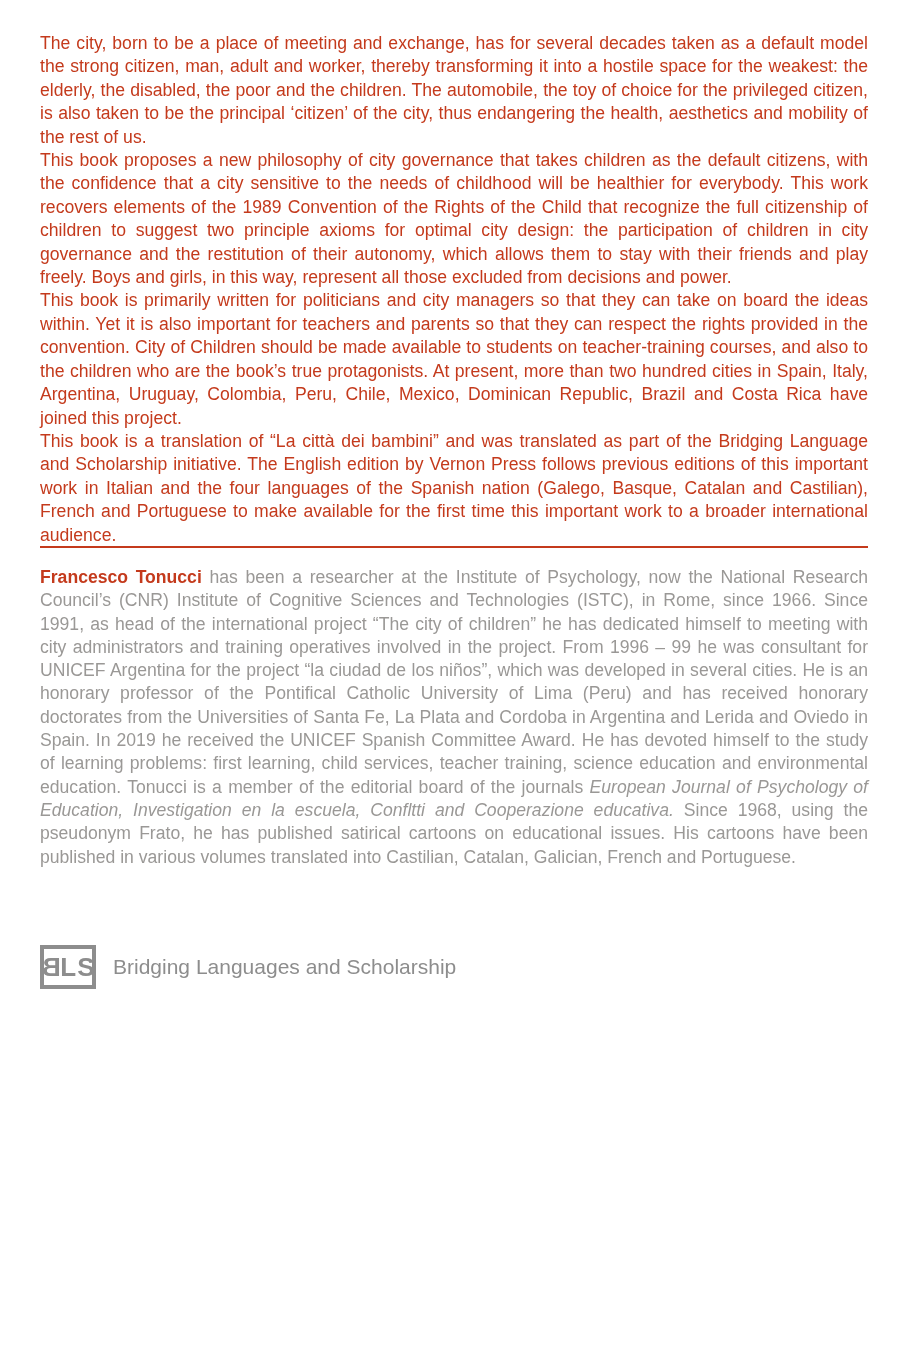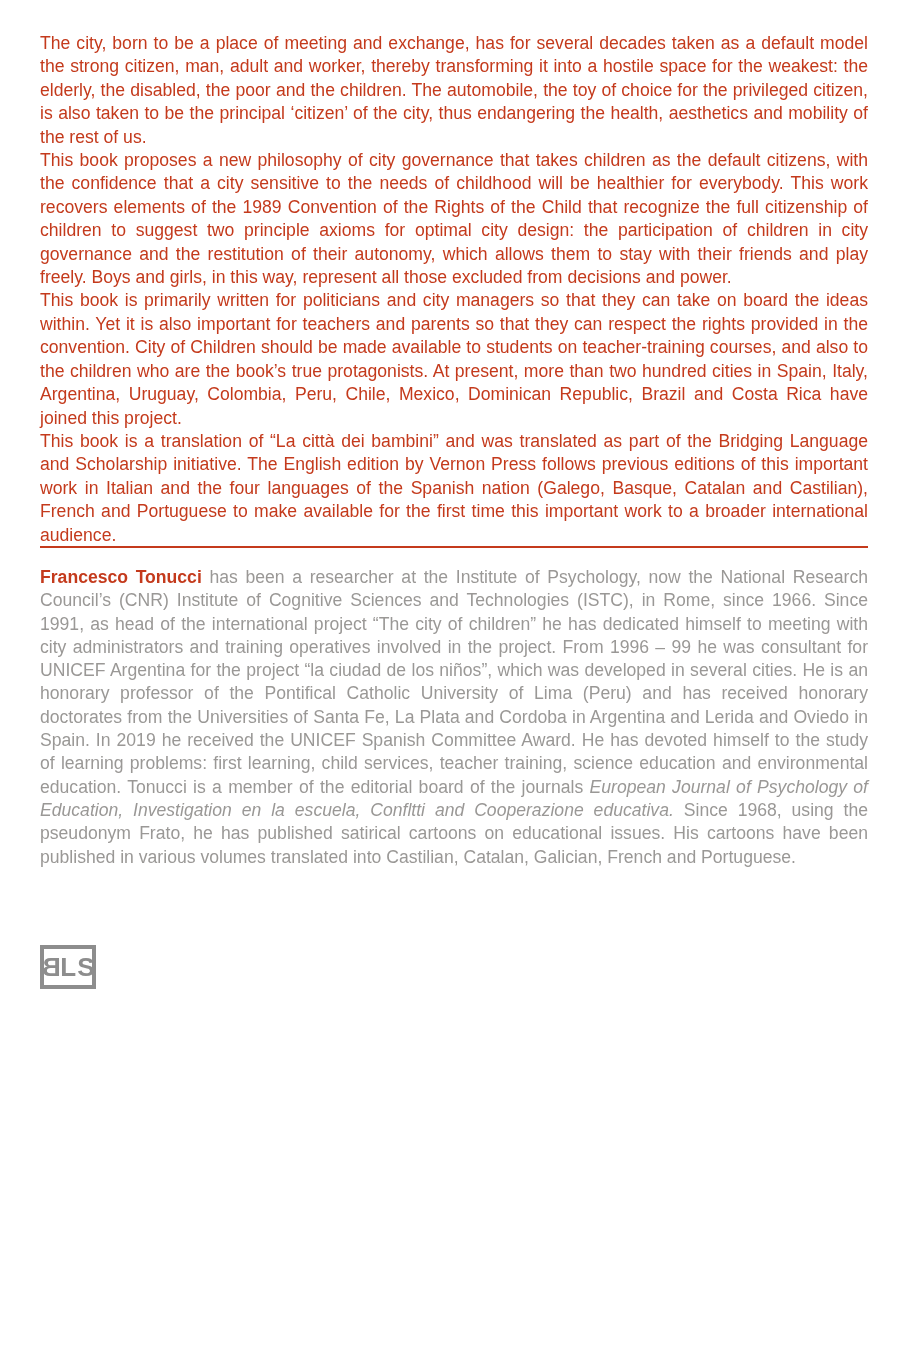--- a/index.html
+++ b/index.html
@@ -168,20 +168,21 @@
   <div class="bio">
     <span class="name">Francesco Tonucci</span><span> has been a researcher at the Institute of Psychology, now the National Research Council’s (CNR) Institute of Cognitive Sciences and Technologies (ISTC), in Rome, since 1966. Since 1991, as head of the international project “The city of children” he has dedicated himself to meeting with city administrators and training operatives involved in the project. From 1996 – 99 he was consultant for UNICEF Argentina for the project “la ciudad de los niños”, which was developed in several cities. He is an honorary professor of the Pontifical Catholic University of Lima (Peru) and has received honorary doctorates from the Universities of Santa Fe, La Plata and Cordoba in Argentina and Lerida and Oviedo in Spain. In 2019 he received the UNICEF Spanish Committee Award. He has devoted himself to the study of learning problems: first learning, child services, teacher training, science education and environmental education. Tonucci is a member of the editorial board of the journals </span><span class="journals">European Journal of Psychology of Education, Investigation en la escuela, Confltti and Cooperazione educativa.</span><span> Since 1968, using the pseudonym Frato, he has published satirical cartoons on educational issues. His cartoons have been published in various volumes translated into Castilian, Catalan, Galician, French and Portuguese.</span>
   </div>
 
   <div class="bls">
     <div class="bls-logo">
       <span class="flip">B</span>
         <span>L</span>
         <span>S</span>
     </div>
+    <div class="bls-label">Bridging Languages and Scholarship</div>
   </div>
 
   <div class="barcode">
     <div class="isbn-label">ISBN 1-64889-025-3</div>
     <div class="bc-area">
       <svg width="232" height="152">
           <rect x="16.00" y="0" width="2.15" height="150" fill="#000"></rect>
           <rect x="20.30" y="0" width="2.15" height="150" fill="#000"></rect>
           <rect x="24.60" y="0" width="6.45" height="132" fill="#000"></rect>
           <rect x="33.20" y="0" width="4.30" height="132" fill="#000"></rect>

